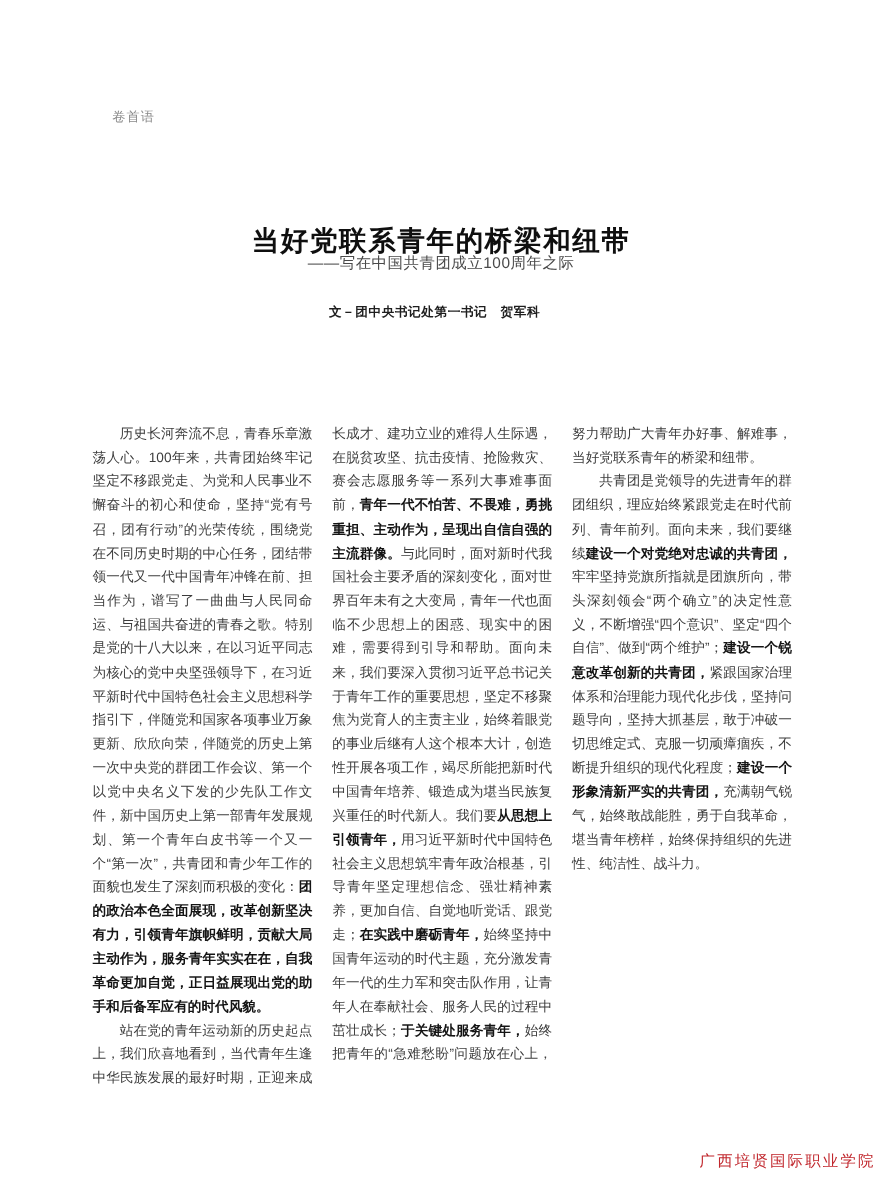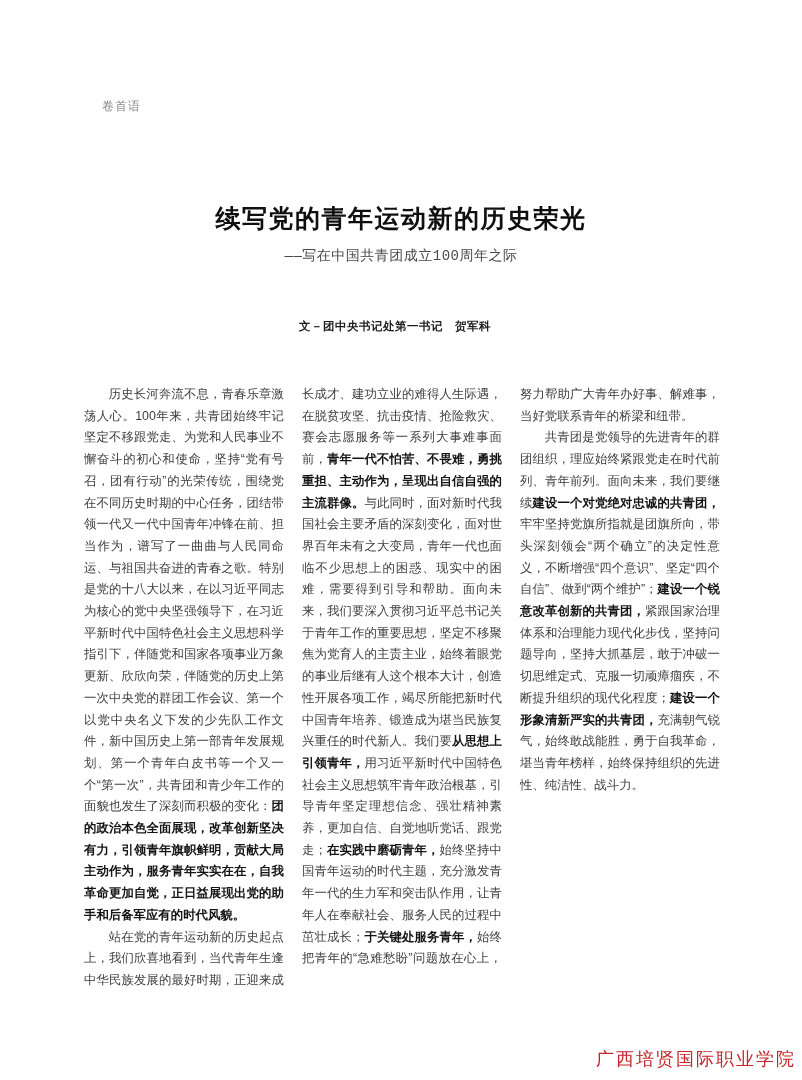--- a/index.html
+++ b/index.html
@@ -15,51 +15,50 @@
   .kicker {
     position: absolute; left: 78px; top: 98px;
     font-size: 12px; color: var(--muted); letter-spacing: 1px; margin-left: 24px;
   }
   .title {
     position: absolute; left: 0; right: 0; top: 202px; margin: 0;
     text-align: center; font-size: 25px; font-weight: bold;
     color: #0f0f0f; letter-spacing: 1.5px;
   }
   .subtitle {
-    position: absolute; left: 0; right: 0; top: 247px;
-    text-align: center; font-size: 14px; color: #4a4a4a; letter-spacing: 0.5px; font-family: Liberation Mono, monospace;
+    position: absolute; left: 0; right: 0; top: 231px;
+    text-align: center; font-size: 14px; color: #4a4a4a; letter-spacing: 0.5px;
   }
   .byline {
     position: absolute; left: 0; right: 12px; top: 276px;
     text-align: center; font-size: 11.5px; font-weight: bold; color: #1e1e1e;
     letter-spacing: 0.5px;
-    margin-top: 43px;
   }
 
   .article {
     position: absolute; left: 84px; top: 384px; width: 636px; height: 616px;
     column-count: 3; column-gap: 18px; column-fill: auto;
     font-size: 12.4px; line-height: 21.7px;
     text-align: justify; text-justify: inter-ideograph;
     color: var(--body-text); overflow: hidden;
   }
   .article p { margin: 0; text-indent: 2em; }
   .article .b { font-weight: bold; color: var(--bold-text); }
 
   .footer {
     position: absolute; right: 6px; top: 1047px;
-    font-size: 18px; color: var(--accent-red); letter-spacing: 2px;
+    font-size: 14px; color: var(--accent-red); letter-spacing: 2px;
   }
 </style>
 </head>
 <body style="--accent-red: #c1272d; --body-text: #3c3c3c; --bold-text: #141414; --muted: #8a8a8a;">
 
 <div class="page">
   <div class="kicker">卷首语</div>
-  <h1 class="title">续写党的青年运动新的历史荣光</h1>
+  <h1 class="title">当好党联系青年的桥梁和纽带</h1>
   <div class="subtitle">——写在中国共青团成立100周年之际</div>
   <div class="byline">文－团中央书记处第一书记　贺军科</div>
   <div class="article">
       <p><span>历史长河奔流不息，青春乐章激荡人心。100年来，共青团始终牢记坚定不移跟党走、为党和人民事业不懈奋斗的初心和使命，坚持“党有号召，团有行动”的光荣传统，围绕党在不同历史时期的中心任务，团结带领一代又一代中国青年冲锋在前、担当作为，谱写了一曲曲与人民同命运、与祖国共奋进的青春之歌。特别是党的十八大以来，在以习近平同志为核心的党中央坚强领导下，在习近平新时代中国特色社会主义思想科学指引下，伴随党和国家各项事业万象更新、欣欣向荣，伴随党的历史上第一次中央党的群团工作会议、第一个以党中央名义下发的少先队工作文件，新中国历史上第一部青年发展规划、第一个青年白皮书等一个又一个“第一次”，共青团和青少年工作的面貌也发生了深刻而积极的变化：</span><span class="b">团的政治本色全面展现，改革创新坚决有力，引领青年旗帜鲜明，贡献大局主动作为，服务青年实实在在，自我革命更加自觉，正日益展现出党的助手和后备军应有的时代风貌。</span></p>
       <p><span>站在党的青年运动新的历史起点上，我们欣喜地看到，当代青年生逢中华民族发展的最好时期，正迎来成长成才、建功立业的难得人生际遇，在脱贫攻坚、抗击疫情、抢险救灾、赛会志愿服务等一系列大事难事面前，</span><span class="b">青年一代不怕苦、不畏难，勇挑重担、主动作为，呈现出自信自强的主流群像。</span><span>与此同时，面对新时代我国社会主要矛盾的深刻变化，面对世界百年未有之大变局，青年一代也面临不少思想上的困惑、现实中的困难，需要得到引导和帮助。面向未来，我们要深入贯彻习近平总书记关于青年工作的重要思想，坚定不移聚焦为党育人的主责主业，始终着眼党的事业后继有人这个根本大计，创造性开展各项工作，竭尽所能把新时代中国青年培养、锻造成为堪当民族复兴重任的时代新人。我们要</span><span class="b">从思想上引领青年，</span><span>用习近平新时代中国特色社会主义思想筑牢青年政治根基，引导青年坚定理想信念、强壮精神素养，更加自信、自觉地听党话、跟党走；</span><span class="b">在实践中磨砺青年，</span><span>始终坚持中国青年运动的时代主题，充分激发青年一代的生力军和突击队作用，让青年人在奉献社会、服务人民的过程中茁壮成长；</span><span class="b">于关键处服务青年，</span><span>始终把青年的“急难愁盼”问题放在心上，努力帮助广大青年办好事、解难事，当好党联系青年的桥梁和纽带。</span></p>
       <p><span>共青团是党领导的先进青年的群团组织，理应始终紧跟党走在时代前列、青年前列。面向未来，我们要继续</span><span class="b">建设一个对党绝对忠诚的共青团，</span><span>牢牢坚持党旗所指就是团旗所向，带头深刻领会“两个确立”的决定性意义，不断增强“四个意识”、坚定“四个自信”、做到“两个维护”；</span><span class="b">建设一个锐意改革创新的共青团，</span><span>紧跟国家治理体系和治理能力现代化步伐，坚持问题导向，坚持大抓基层，敢于冲破一切思维定式、克服一切顽瘴痼疾，不断提升组织的现代化程度；</span><span class="b">建设一个形象清新严实的共青团，</span><span>充满朝气锐气，始终敢战能胜，勇于自我革命，堪当青年榜样，始终保持组织的先进性、纯洁性、战斗力。</span></p>
     </div>
   <div class="footer">广西培贤国际职业学院</div>
 </div>
 

